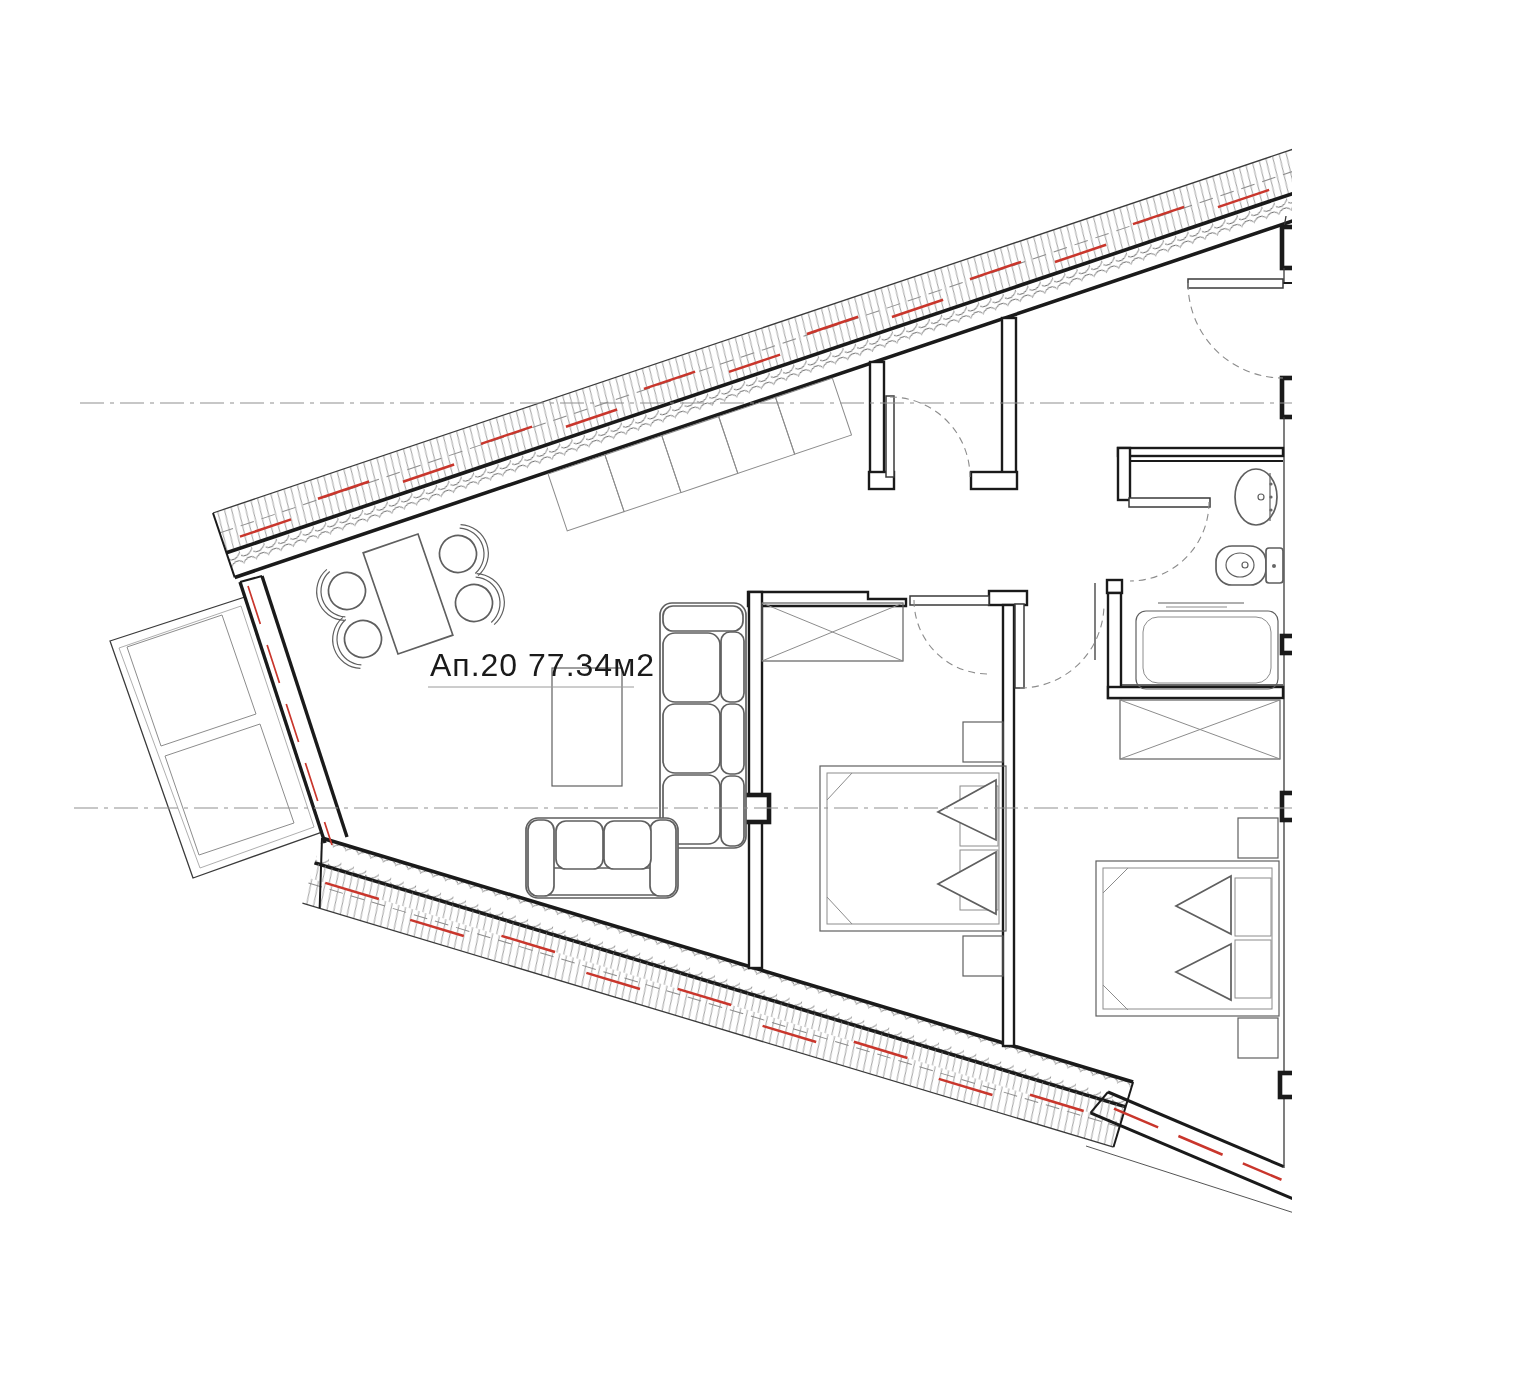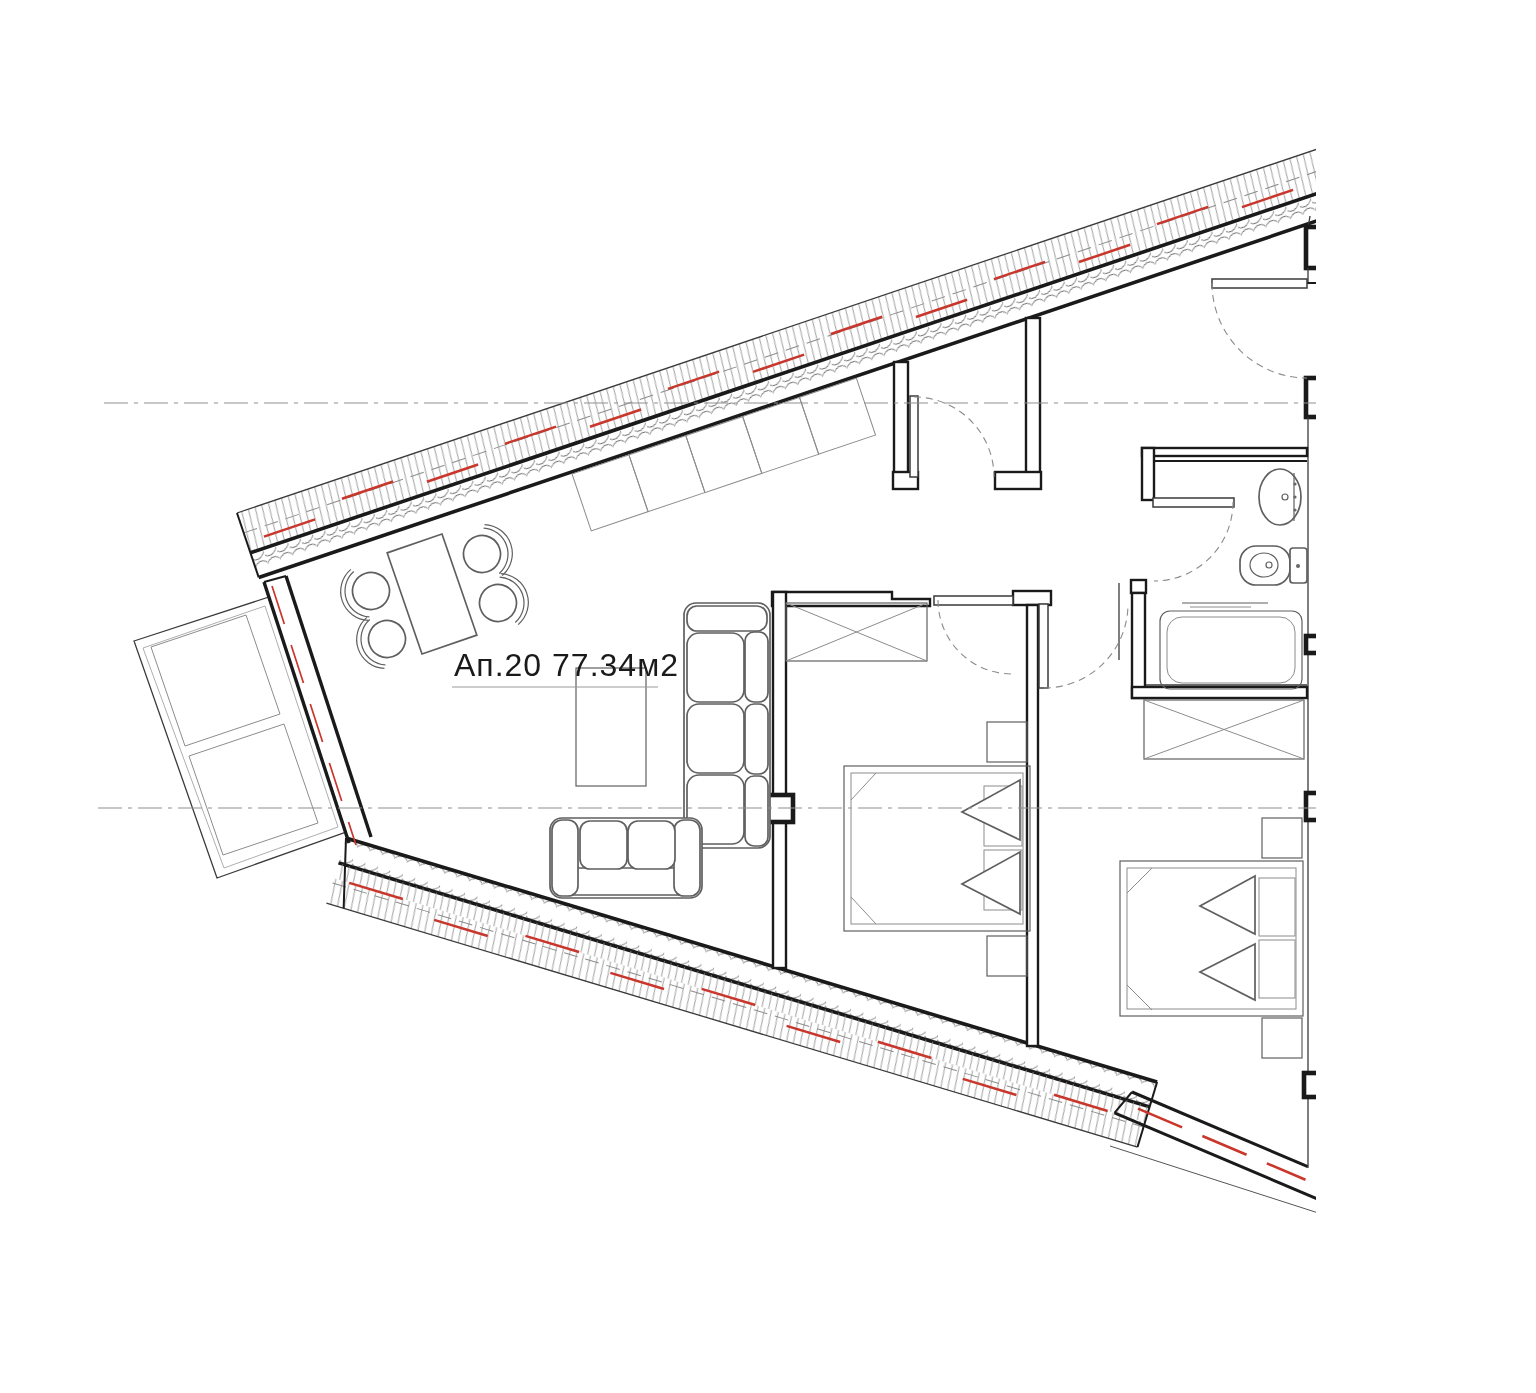--- a/index.html
+++ b/index.html
@@ -1,17 +1,17 @@
 <!DOCTYPE html>
 <html style="--wall: #1a1a1a; --mid: #3a3a3a; --furn: #5f5f5f; --light: #8c8c8c; --axis: #909090; --red: #c9362c; --bg: #ffffff;"><head>
 <meta charset="utf-8">
 <style>
   html,body{margin:0;padding:0;background:#fff;}
   #stage{position:relative;width:1292px;height:1393px;background:var(--bg,#fff);overflow:hidden;
-         font-family:"Liberation Sans",sans-serif;padding-left:24px;}
+         font-family:"Liberation Sans",sans-serif;}
   svg text{font-family:"Liberation Sans","DejaVu Sans",sans-serif;}
   
   .tl   {stroke:var(--mid,#3a3a3a);stroke-width:1.3;fill:none;}
   .med  {stroke:var(--wall,#1a1a1a);stroke-width:2;fill:none;}
   .bold {stroke:var(--wall,#1a1a1a);stroke-width:3.6;fill:none;}
   .bold3{stroke:var(--wall,#1a1a1a);stroke-width:3;fill:none;}
   .wallr{stroke:var(--wall,#1a1a1a);stroke-width:2.4;fill:#fff;}
   .blk  {stroke:var(--wall,#1a1a1a);stroke-width:4.6;fill:#fff;}
   .gdash{stroke:var(--light,#8c8c8c);stroke-width:1;fill:none;stroke-dasharray:14 8;}
   .axis {stroke:var(--axis,#909090);stroke-width:1.1;fill:none;stroke-dasharray:24 6 4 6;}

